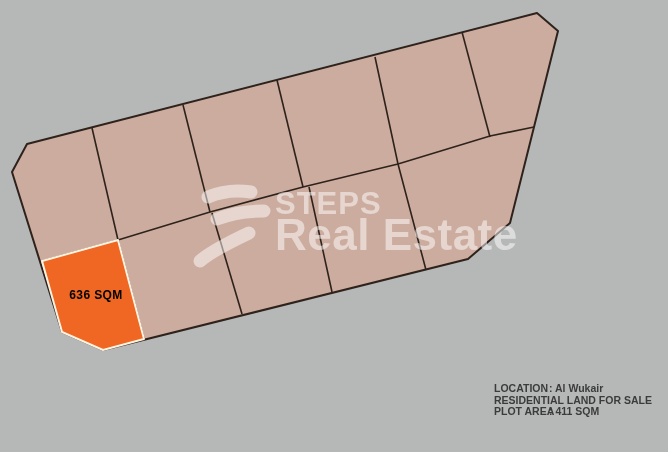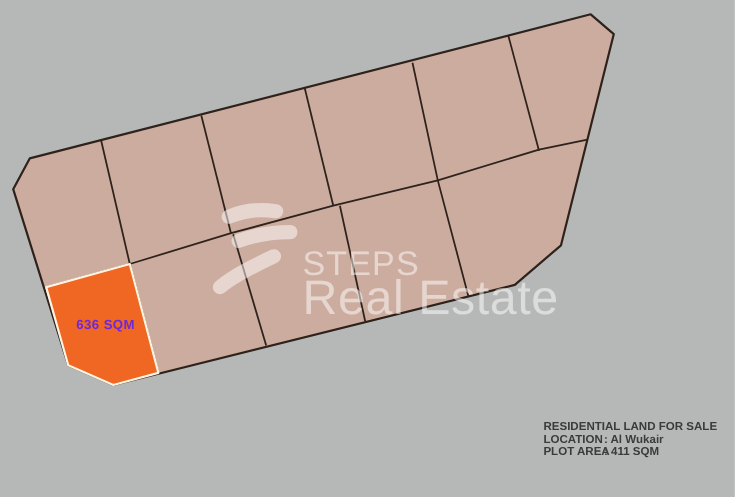--- a/index.html
+++ b/index.html
@@ -15,24 +15,23 @@
     position: absolute;
     left: 0; top: 0;
     width: 668px; height: 452px;
     display: block;
   }
   .watermark {
     position: absolute;
     left: 275px;
     top: 189px;
     color: rgba(255,255,255,0.5);
-    font-weight: normal;
+    font-weight: bold;
     pointer-events: none;
     white-space: nowrap;
-    margin-top: 36px;
   }
   .brand-top {
     font-size: 31px;
     line-height: 30px;
     letter-spacing: 1px;
   }
   .brand-bottom {
     font-size: 44px;
     line-height: 31px;
     letter-spacing: 0.5px;
@@ -98,25 +97,25 @@
       <path class="logo-stroke" d="M217 219 C 233 213, 249 211, 264 211"></path>
       <path class="logo-stroke" d="M249 233 C 232 241, 213 250, 200 261"></path>
     </g>
   </svg>
 
   <div class="watermark">
     <div class="brand-top">STEPS</div>
     <div class="brand-bottom">Real Estate</div>
   </div>
 
-  <div class="plot-label" style="color: #6d28d9;">636 SQM</div>
+  <div class="plot-label" style="color: #000000;">636 SQM</div>
 
   <div class="info-block" style="color: rgb(59, 59, 59);">
-    <div>RESIDENTIAL LAND FOR SALE</div>
     <div>
       <span class="info-label">LOCATION</span><span>: Al Wukair</span>
     </div>
+    <div>RESIDENTIAL LAND FOR SALE</div>
     <div>
       <span class="info-label">PLOT AREA</span><span>: 411  SQM</span>
     </div>
   </div>
 
 </div>
 
 </body></html>

